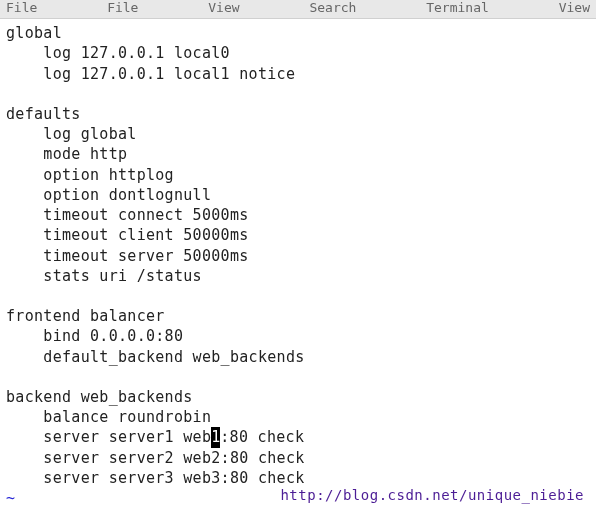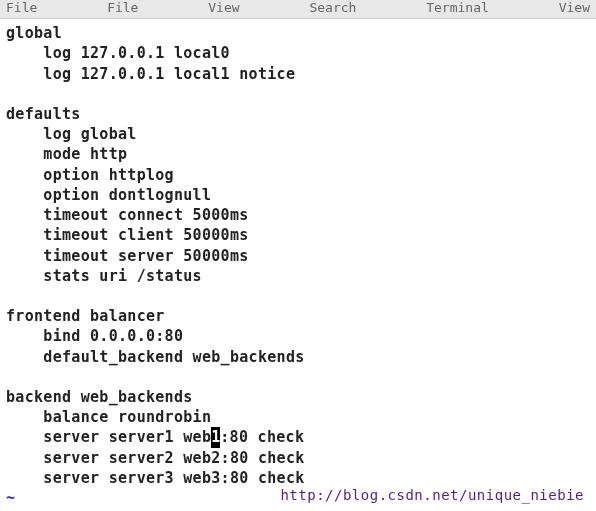--- a/index.html
+++ b/index.html
@@ -31,21 +31,20 @@
       cursor: pointer;
     }
     .editor {
       padding: 4px 6px;
       line-height: 1.35;
       white-space: pre;
       letter-spacing: 0.3px;
     }
     .line {
       min-height: 20px;
-      font-weight: bold;
     }
     .cursor-block {
       background: #000000;
       color: #ffffff;
       display: inline-block;
       width: 9px;
       text-align: center;
     }
     .tilde {
       color: #2626d6;

